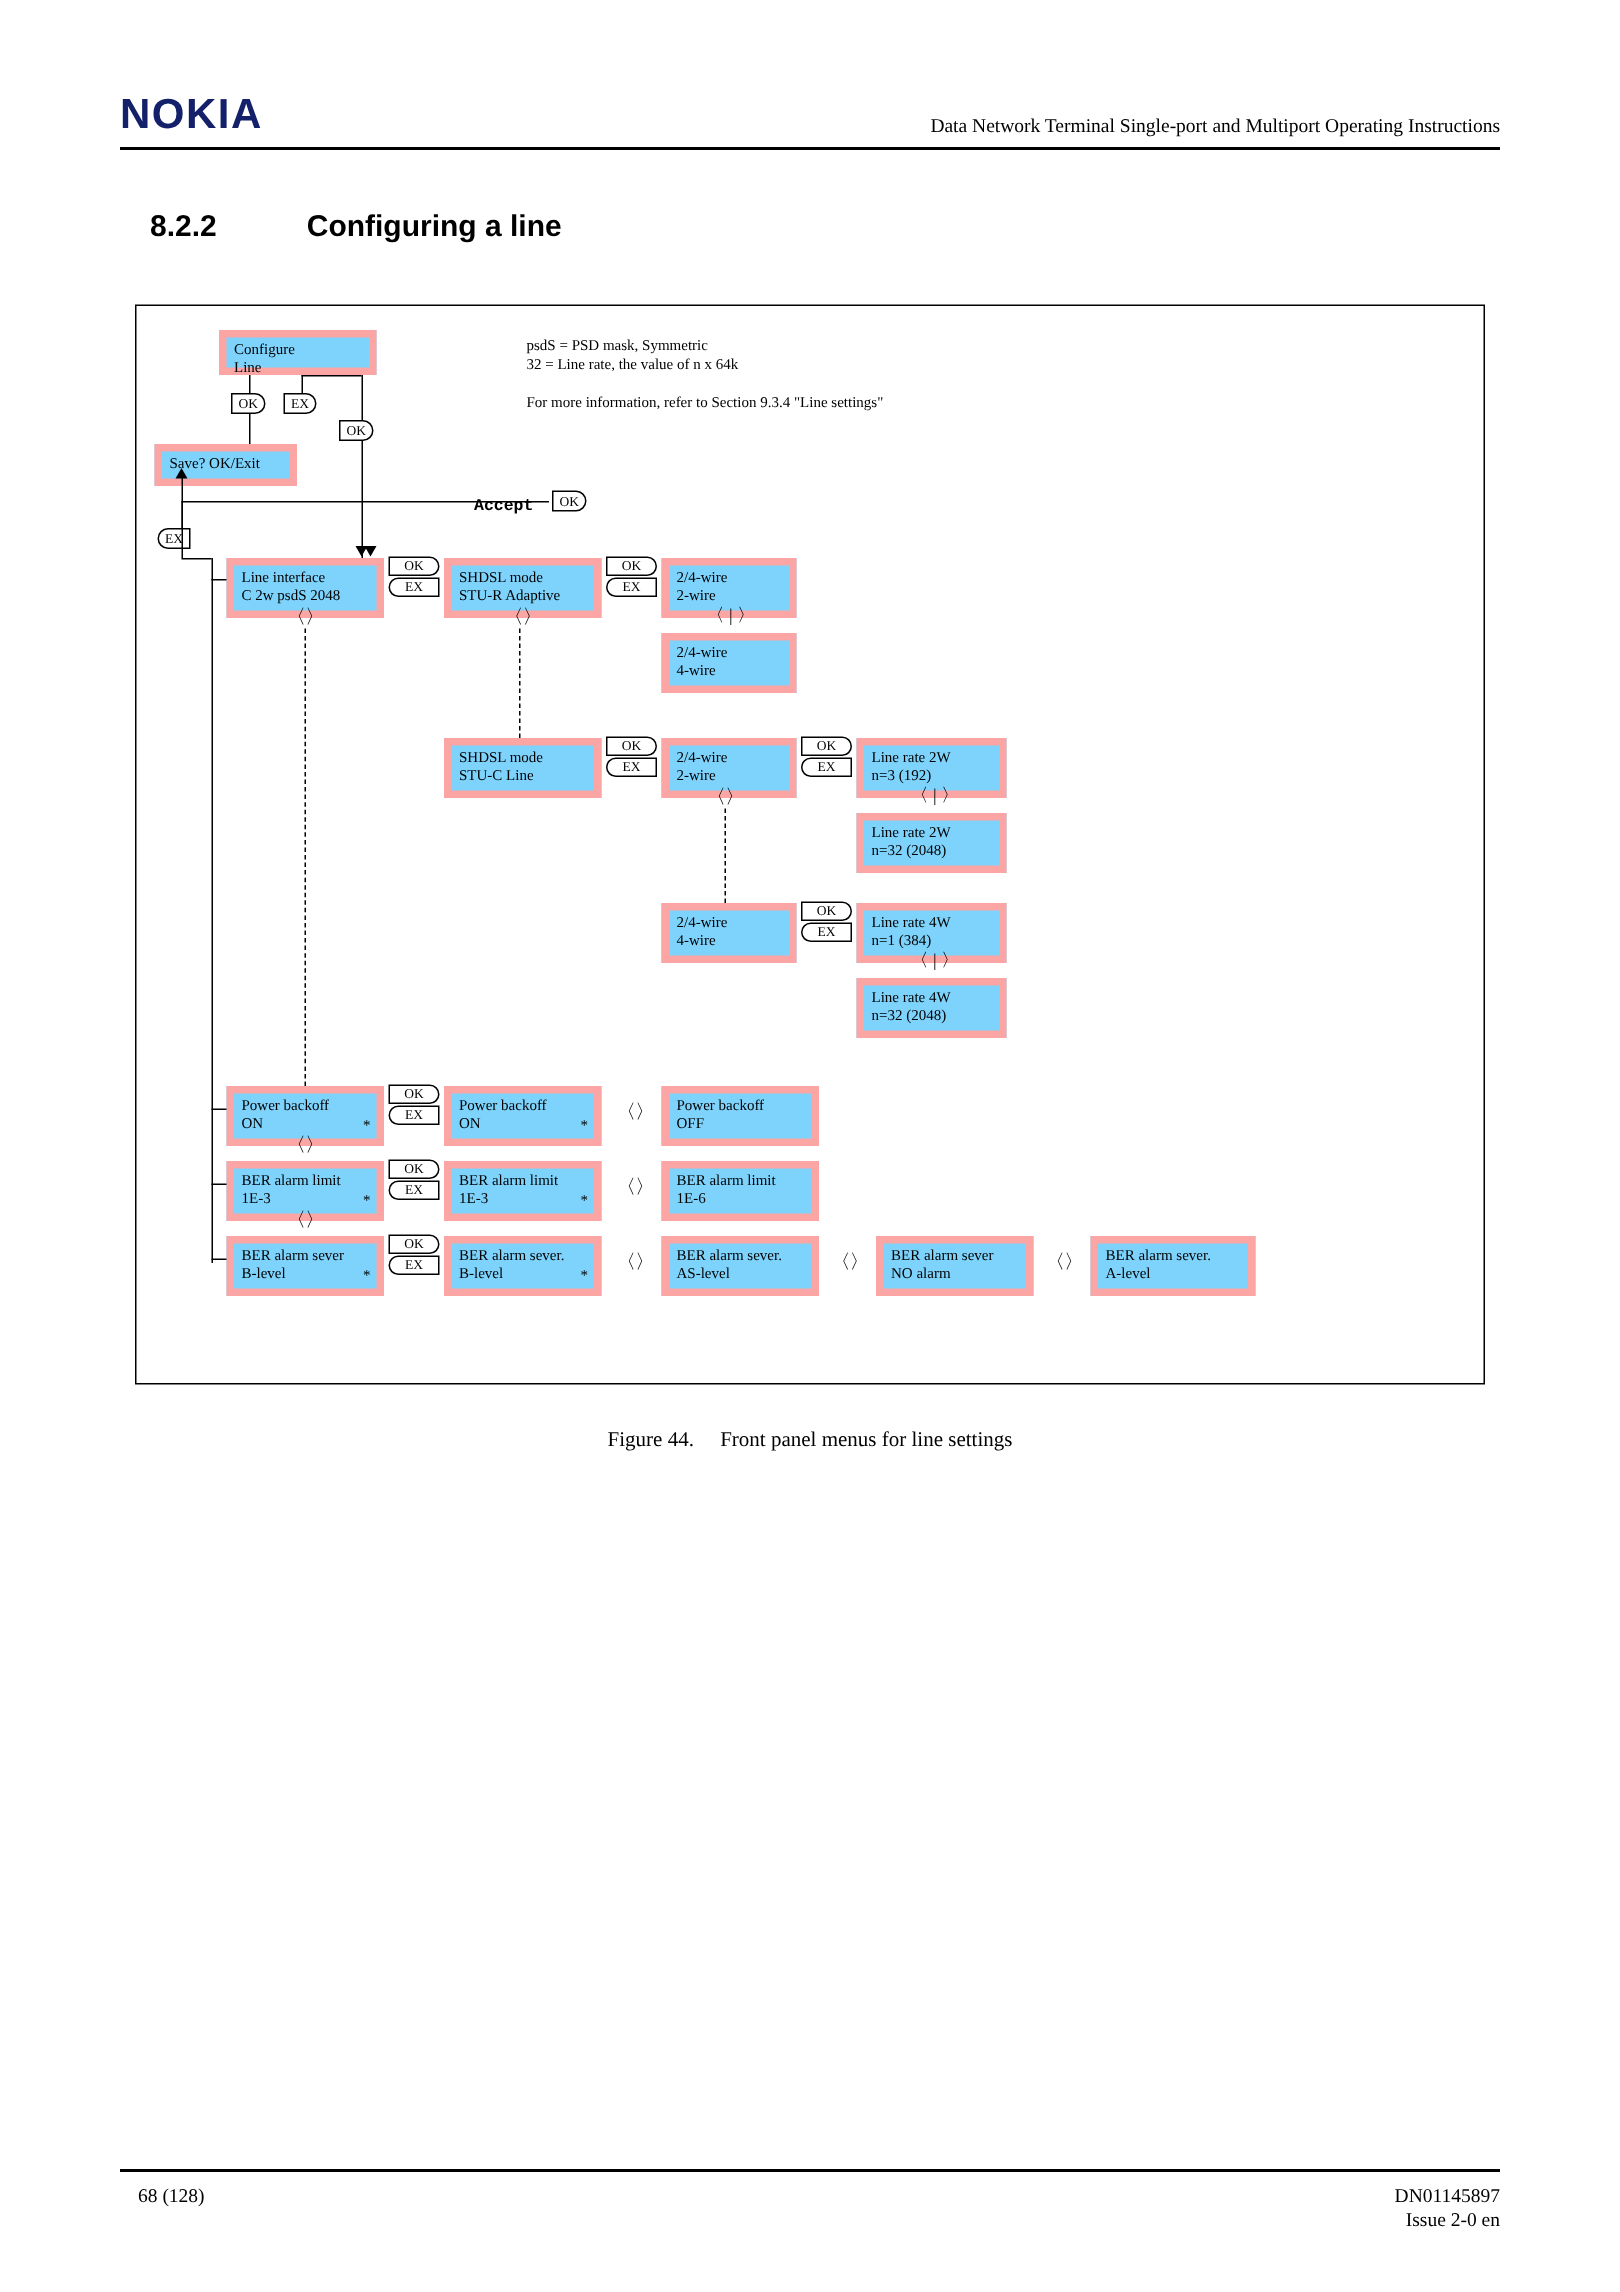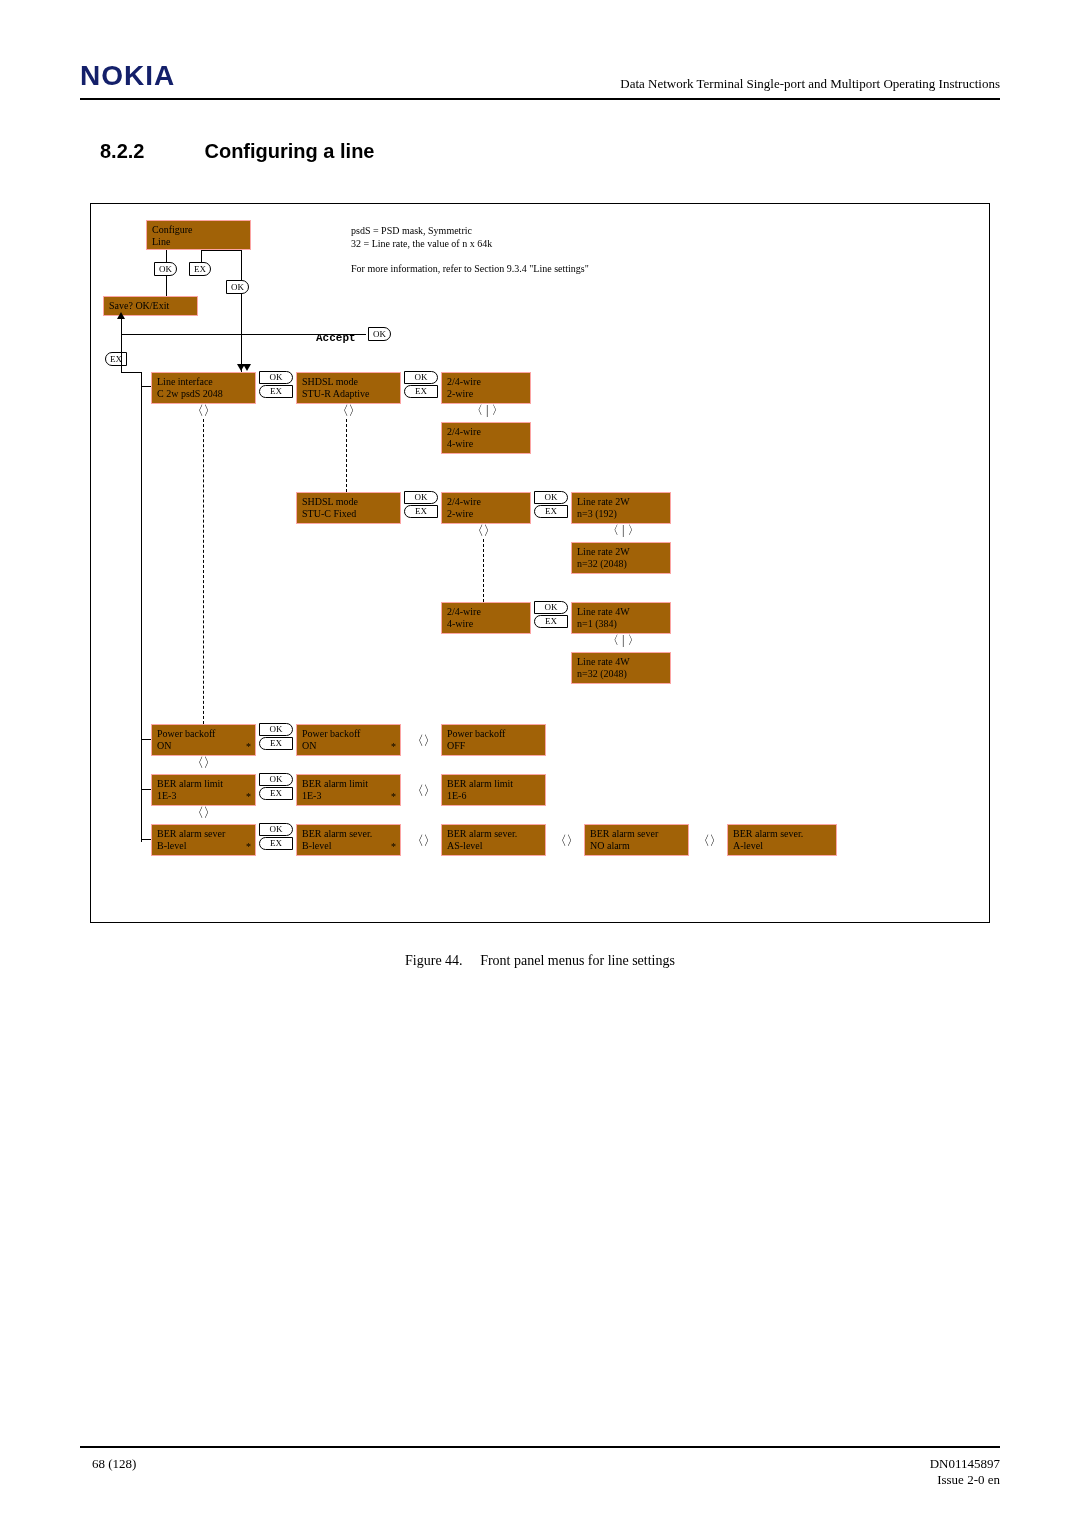--- a/index.html
+++ b/index.html
@@ -66,22 +66,22 @@
   .footer-row {
     display: flex;
     justify-content: space-between;
     font-size: 13px;
     margin-left: 12px;
   }
 
   
   .node {
     position: absolute;
-    border: 1px solid #fca5a5;
-    background: #a16207;
+    border: 5px solid #fca5a5;
+    background: #7dd3fc;
     font-size: 10px;
     line-height: 1.2;
     padding: 3px 5px;
     font-family: Liberation Serif, serif;
   }
   .notetxt {
     position: absolute;
     font-size: 10px;
     line-height: 1.35;
   }
@@ -212,21 +212,21 @@
     </div>
     <span class="lr-arrows-mid" style="left:380px; top:198px;"></span>
 
     <div class="node" style="left:350px; top:218px; width:90px;">
       <span>2/4-wire</span><br>
       <span>4-wire</span>
     </div>
 
     <div class="node" style="left:205px; top:288px; width:105px;">
       <span>SHDSL mode</span><br>
-      <span>STU-C Fixed</span>
+      <span>STU-C Line</span>
     </div>
     <div class="okex-pair" style="left:313px; top:287px;">
       <span class="ok">OK</span>
       <span class="ex">EX</span>
     </div>
 
     <div class="node" style="left:350px; top:288px; width:90px;">
       <span>2/4-wire</span><br>
       <span>2-wire</span>
     </div>

